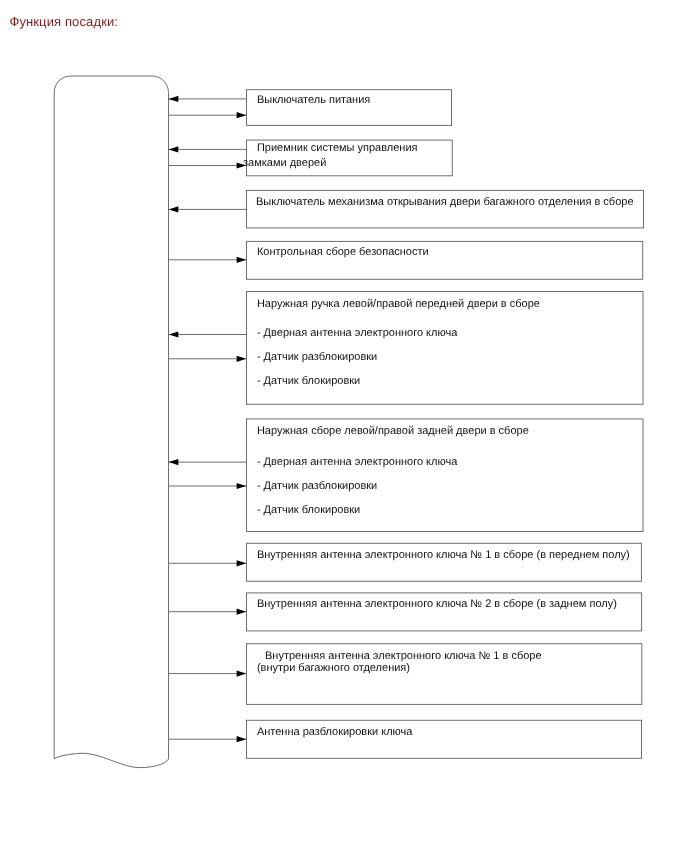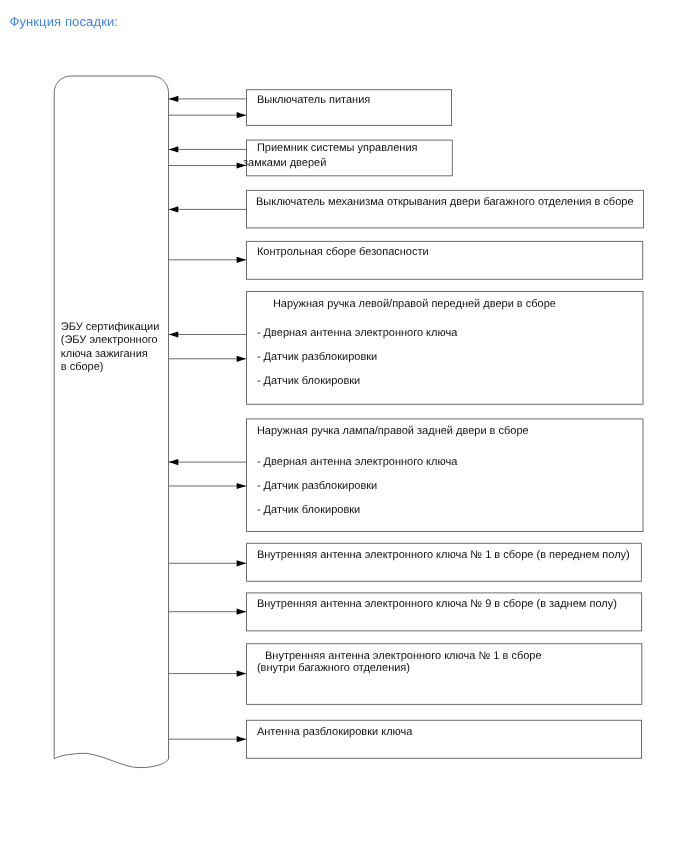--- a/index.html
+++ b/index.html
@@ -3,21 +3,21 @@
 <meta charset="utf-8">
 <title>Функция посадки</title>
 <style>
   html,body{margin:0;padding:0;background:#ffffff;}
   body{width:688px;height:852px;position:relative;overflow:hidden;
        font-family:"Liberation Sans",sans-serif;color:#000;
        -webkit-font-smoothing:antialiased;text-rendering:geometricPrecision;}
   #diagram-root{position:absolute;left:0;top:0;width:688px;height:852px;
                 transform:translateZ(0);}
   #page-title{position:absolute;left:9.4px;top:15.2px;font-size:13px;line-height:13px;letter-spacing:0.12px;
-              white-space:nowrap;color:#3b82f6;}
+              white-space:nowrap;color:#7f1d1d;}
   #diagram-canvas{position:absolute;left:0;top:0;width:688px;height:852px;}
   .node-text{position:absolute;font-size:11px;line-height:11px;white-space:nowrap;color:#111111;}
   #ecu-label{position:absolute;font-size:11px;line-height:13.25px;white-space:nowrap;color:#111111;
              left:60.8px;top:321px;}
   .ecu-line{line-height:13.25px;white-space:nowrap;}
 </style>
 </head>
 <body>
 
 <div id="diagram-root">
@@ -97,40 +97,34 @@
         <rect x="246.5" y="241.4" width="396.2" height="37.9" fill="#ffffff" stroke="#6e6e6e" stroke-width="1"></rect>
         <rect x="246.5" y="291.5" width="396.5" height="112.8" fill="#ffffff" stroke="#6e6e6e" stroke-width="1"></rect>
         <rect x="246.5" y="418.9" width="396.5" height="112.6" fill="#ffffff" stroke="#6e6e6e" stroke-width="1"></rect>
         <rect x="246.5" y="543.3" width="394.9" height="38" fill="#ffffff" stroke="#6e6e6e" stroke-width="1"></rect>
         <rect x="246.5" y="592.9" width="395.1" height="38" fill="#ffffff" stroke="#6e6e6e" stroke-width="1"></rect>
         <rect x="246.5" y="643.7" width="395.3" height="60.7" fill="#ffffff" stroke="#6e6e6e" stroke-width="1"></rect>
         <rect x="246.5" y="720.3" width="395" height="38" fill="#ffffff" stroke="#6e6e6e" stroke-width="1"></rect>
       </g>
   </svg>
 
-  <div id="ecu-label">
-    <div class="ecu-line">ЭБУ сертификации</div>
-    <div class="ecu-line">(ЭБУ электронного</div>
-    <div class="ecu-line">ключа зажигания</div>
-    <div class="ecu-line">в сборе)</div>
-  </div>
   <div id="node-labels-layer">
       <div class="node-text" style="left: 256.9px; top: 94.5px;">Выключатель питания</div>
       <div class="node-text" style="left: 256.9px; top: 143px;">Приемник системы управления</div>
       <div class="node-text" style="left: 243px; top: 158.2px;">замками дверей</div>
       <div class="node-text" style="left: 256px; top: 196.8px;">Выключатель механизма открывания двери багажного отделения в сборе</div>
       <div class="node-text" style="left: 256.9px; top: 246.5px;">Контрольная сборе безопасности</div>
-      <div class="node-text" style="left: 256.9px; top: 299px; margin-left: 16px;">Наружная ручка левой/правой передней двери в сборе</div>
+      <div class="node-text" style="left: 256.9px; top: 299px;">Наружная ручка левой/правой передней двери в сборе</div>
       <div class="node-text" style="left: 256.9px; top: 328px;">- Дверная антенна электронного ключа</div>
       <div class="node-text" style="left: 256.9px; top: 352px;">- Датчик разблокировки</div>
       <div class="node-text" style="left: 256.9px; top: 376px;">- Датчик блокировки</div>
-      <div class="node-text" style="left: 256.9px; top: 426px;">Наружная ручка лампа/правой задней двери в сборе</div>
+      <div class="node-text" style="left: 256.9px; top: 426px;">Наружная сборе левой/правой задней двери в сборе</div>
       <div class="node-text" style="left: 256.9px; top: 457px;">- Дверная антенна электронного ключа</div>
       <div class="node-text" style="left: 256.9px; top: 481px;">- Датчик разблокировки</div>
       <div class="node-text" style="left: 256.9px; top: 505px;">- Датчик блокировки</div>
       <div class="node-text" style="left: 256.9px; top: 549.5px;">Внутренняя антенна электронного ключа № 1 в сборе (в переднем полу)</div>
-      <div class="node-text" style="left: 256.9px; top: 599.1px;">Внутренняя антенна электронного ключа № 9 в сборе (в заднем полу)</div>
+      <div class="node-text" style="left: 256.9px; top: 599.1px;">Внутренняя антенна электронного ключа № 2 в сборе (в заднем полу)</div>
       <div class="node-text" style="left: 265px; top: 650.5px;">Внутренняя антенна электронного ключа № 1 в сборе</div>
       <div class="node-text" style="left: 256.9px; top: 663.4px; text-align: center;">(внутри багажного отделения)</div>
       <div class="node-text" style="left: 256.9px; top: 726.5px;">Антенна разблокировки ключа</div>
     </div>
 
 </div>
 
 </body></html>

